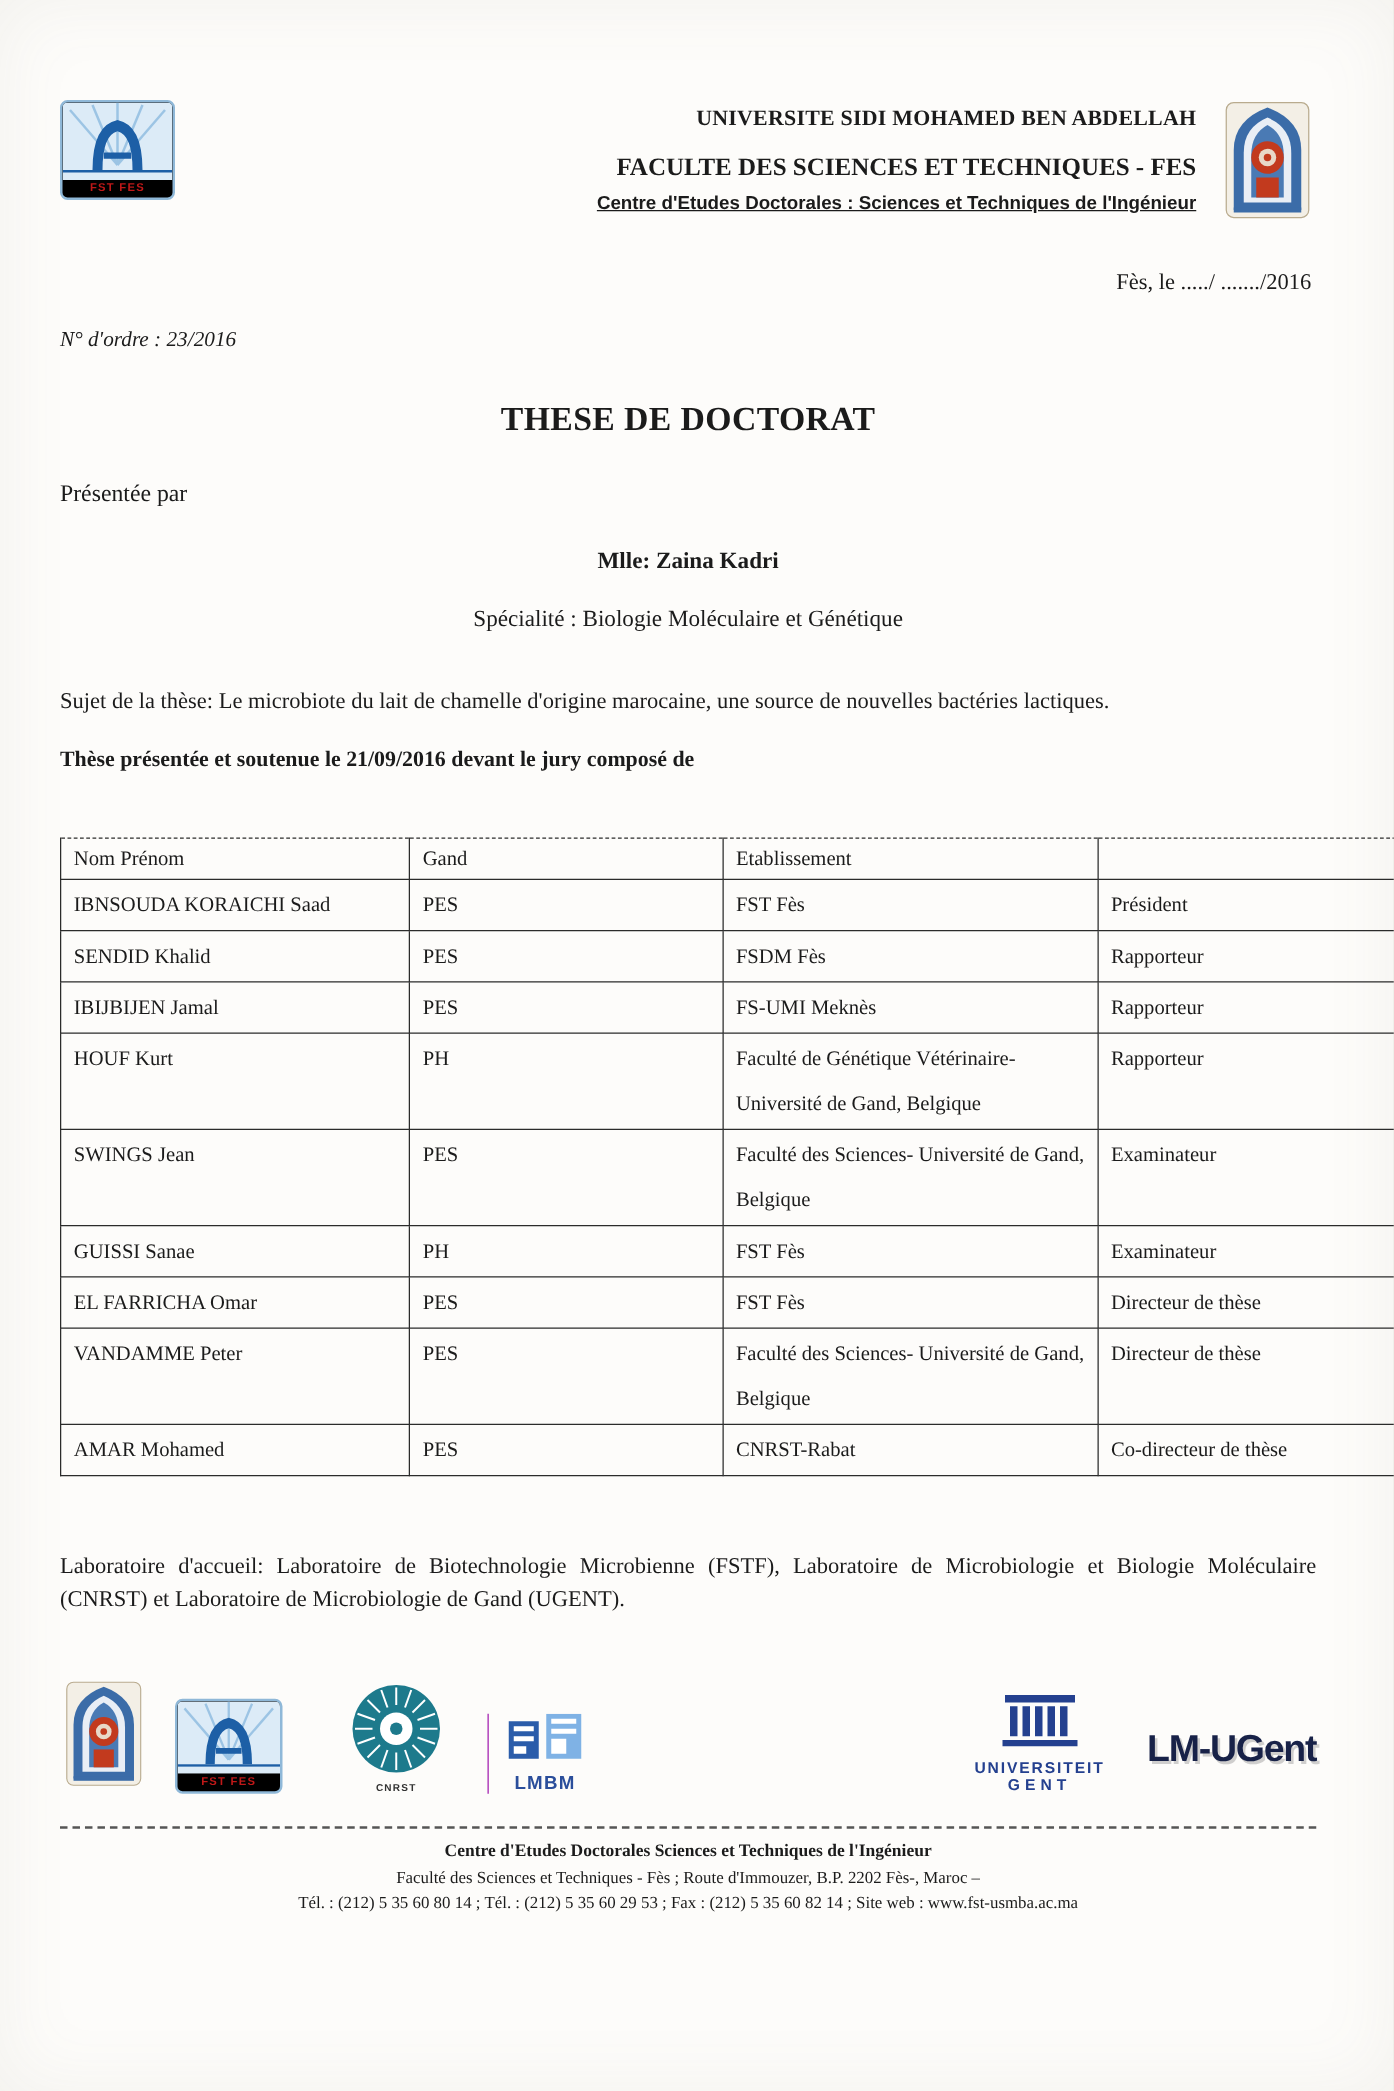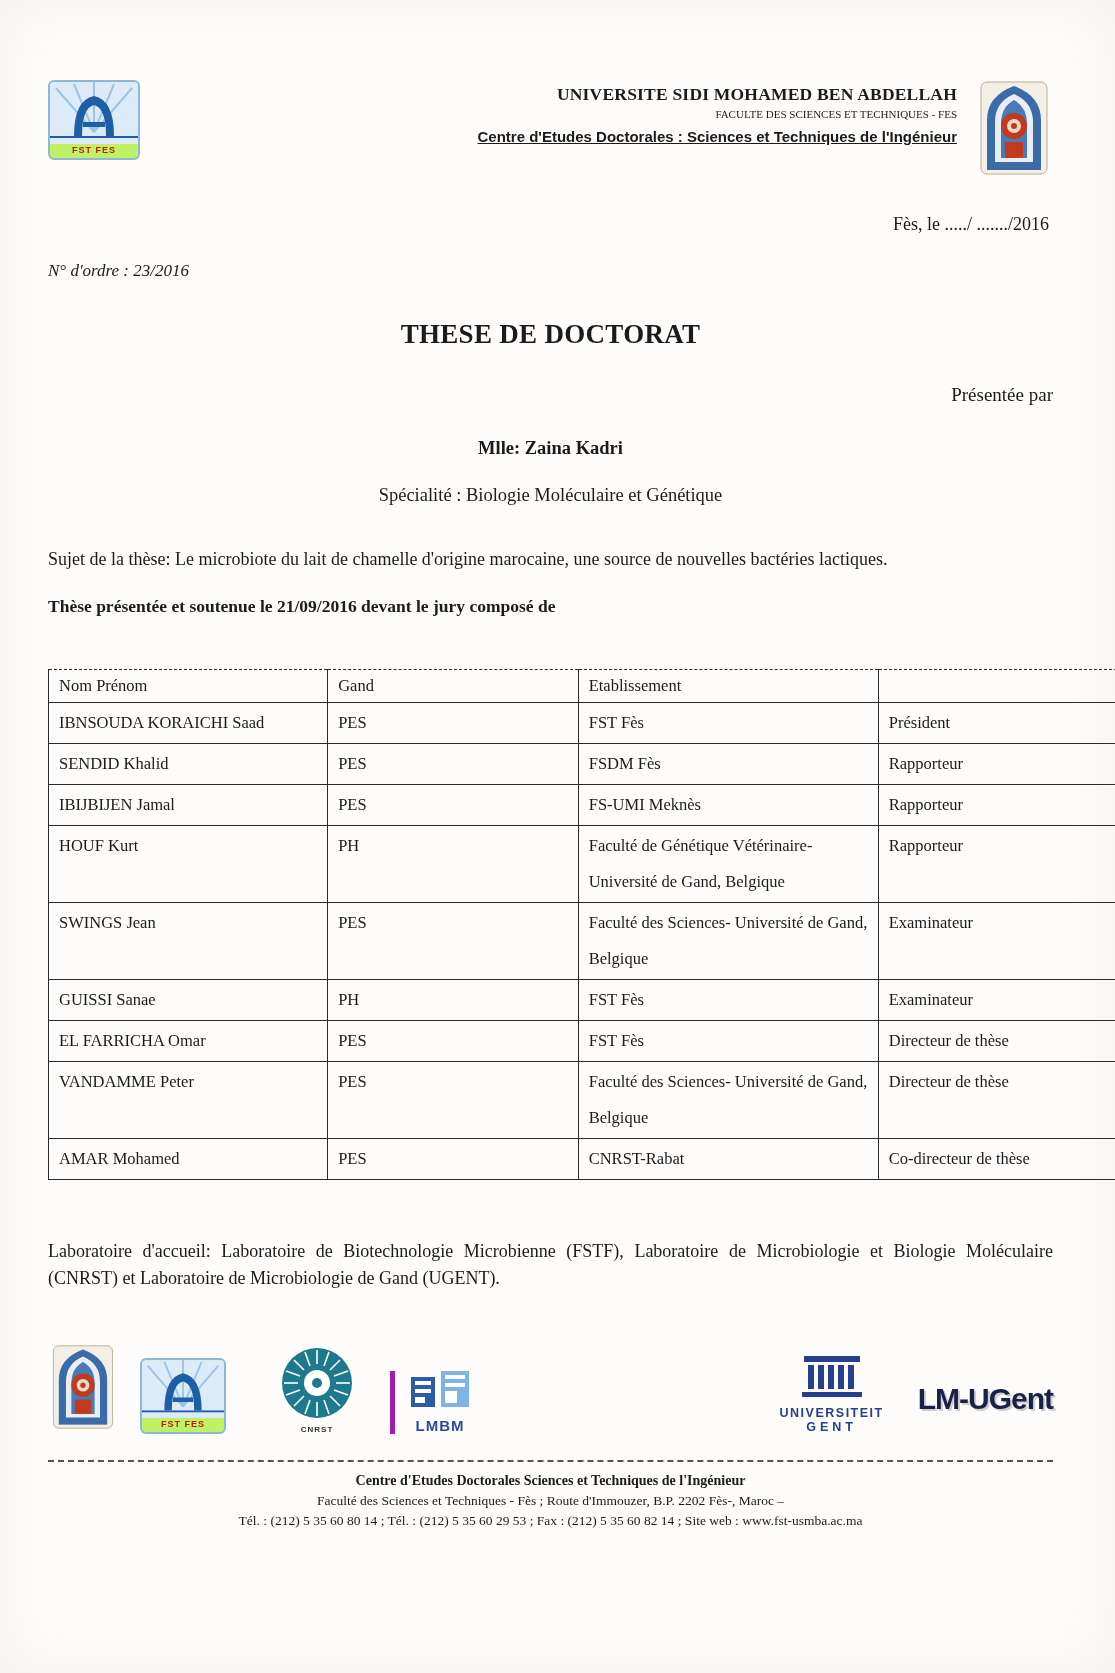--- a/index.html
+++ b/index.html
@@ -12,52 +12,52 @@
     margin: 0 auto;
     background: #fdfcfa;
     padding: 80px 62px 28px 48px;
     box-shadow: inset 0 0 60px rgba(120,110,90,.08);
   }
 
   
   .header { display: flex; align-items: flex-start; justify-content: space-between; }
   .header-center { flex: 1; text-align: right; padding: 4px 18px 0 18px; }
   .header-line1 { font-weight: bold; font-size: 17.5px; letter-spacing: .2px; }
-  .header-line2 { font-weight: normal; font-size: 11px; margin-top: 3px; }
+  .header-line2 { font-weight: bold; font-size: 20px; margin-top: 18px; }
   .header-line3 {
     font-family: "Liberation Sans", sans-serif;
     font-weight: bold; font-size: 15px; margin-top: 8px;
     text-decoration: underline;
   }
 
   .logo-box { flex: 0 0 auto; }
 
   
   .fst-logo {
     width: 92px; height: 80px; border: 2px solid #8fb8d8; border-radius: 6px;
-    background: #bef264; display: flex; flex-direction: column; align-items: center;
+    background: #000000; display: flex; flex-direction: column; align-items: center;
     overflow: hidden;
   }
   .fst-logo svg { display: block; }
   .fst-logo-label {
     font-family: "Liberation Sans", sans-serif; font-weight: bold;
     color: #c01818; font-size: 9px; letter-spacing: 1px; line-height: 12px;
   }
   .fst-logo.small { width: 86px; height: 76px; }
 
   
   .emblem-logo { width: 78px; height: 96px; }
 
   
   .date-line { text-align: right; font-size: 18px; margin-top: 34px; padding-right: 4px; }
   .order-line { font-style: italic; font-size: 17px; margin-top: 26px; }
 
   
   .doc-title { text-align: center; font-weight: bold; font-size: 27px; margin-top: 38px; letter-spacing: .3px; }
-  .presented-by { text-align: right; font-size: 19px; margin-top: 34px; }
+  .presented-by { text-align: left; font-size: 19px; margin-top: 34px; }
   .candidate { text-align: center; font-size: 18.5px; font-weight: bold; margin-top: 32px; }
   .specialty { text-align: center; font-size: 18.5px; margin-top: 26px; }
 
   .subject { font-size: 18px; margin-top: 40px; text-align: justify; line-height: 1.45; }
   .defense { font-size: 17.5px; font-weight: bold; margin-top: 24px; }
 
   
   table.jury {
     width: 1100px; margin-top: 52px; border-collapse: collapse;
     font-size: 16.5px;
@@ -82,21 +82,21 @@
 
   
   .footer-logos { display: flex; align-items: flex-end; margin-top: 46px; height: 96px; }
   .flogo { flex: 0 0 auto; display: flex; flex-direction: column; align-items: center; }
   .flogo + .flogo { margin-left: 22px; }
   .spacer { flex: 1 1 auto; }
 
   .cnrst-wrap { margin-left: 54px !important; }
   .cnrst-label { font-family: "Liberation Sans", sans-serif; font-size: 8px; font-weight: bold; color: #333; margin-top: 1px; letter-spacing: 1px; }
 
-  .lmbm-wrap { margin-left: 36px !important; border-left: 5px solid #a21caf; padding-left: 14px; }
+  .lmbm-wrap { margin-left: 36px !important; border-left: 1px solid #a21caf; padding-left: 14px; }
   .lmbm-label { font-family: "Liberation Sans", sans-serif; font-size: 15px; font-weight: bold; color: #2b4e9b; letter-spacing: 1px; margin-top: 2px; }
 
   .gent-label1 { font-family: "Liberation Sans", sans-serif; font-size: 12.5px; font-weight: bold; color: #24408f; letter-spacing: 1.5px; margin-top: 2px; }
   .gent-label2 { font-family: "Liberation Sans", sans-serif; font-size: 12.5px; font-weight: bold; color: #24408f; letter-spacing: 4px; }
 
   .lmugent-wrap { margin-left: 34px !important; padding-bottom: 18px; }
   .lmugent-text {
     font-family: "Liberation Sans", sans-serif; font-weight: bold; font-size: 30px;
     color: #182248; text-shadow: 2px 2px 0 rgba(150,150,150,.45);
     letter-spacing: -1px;

